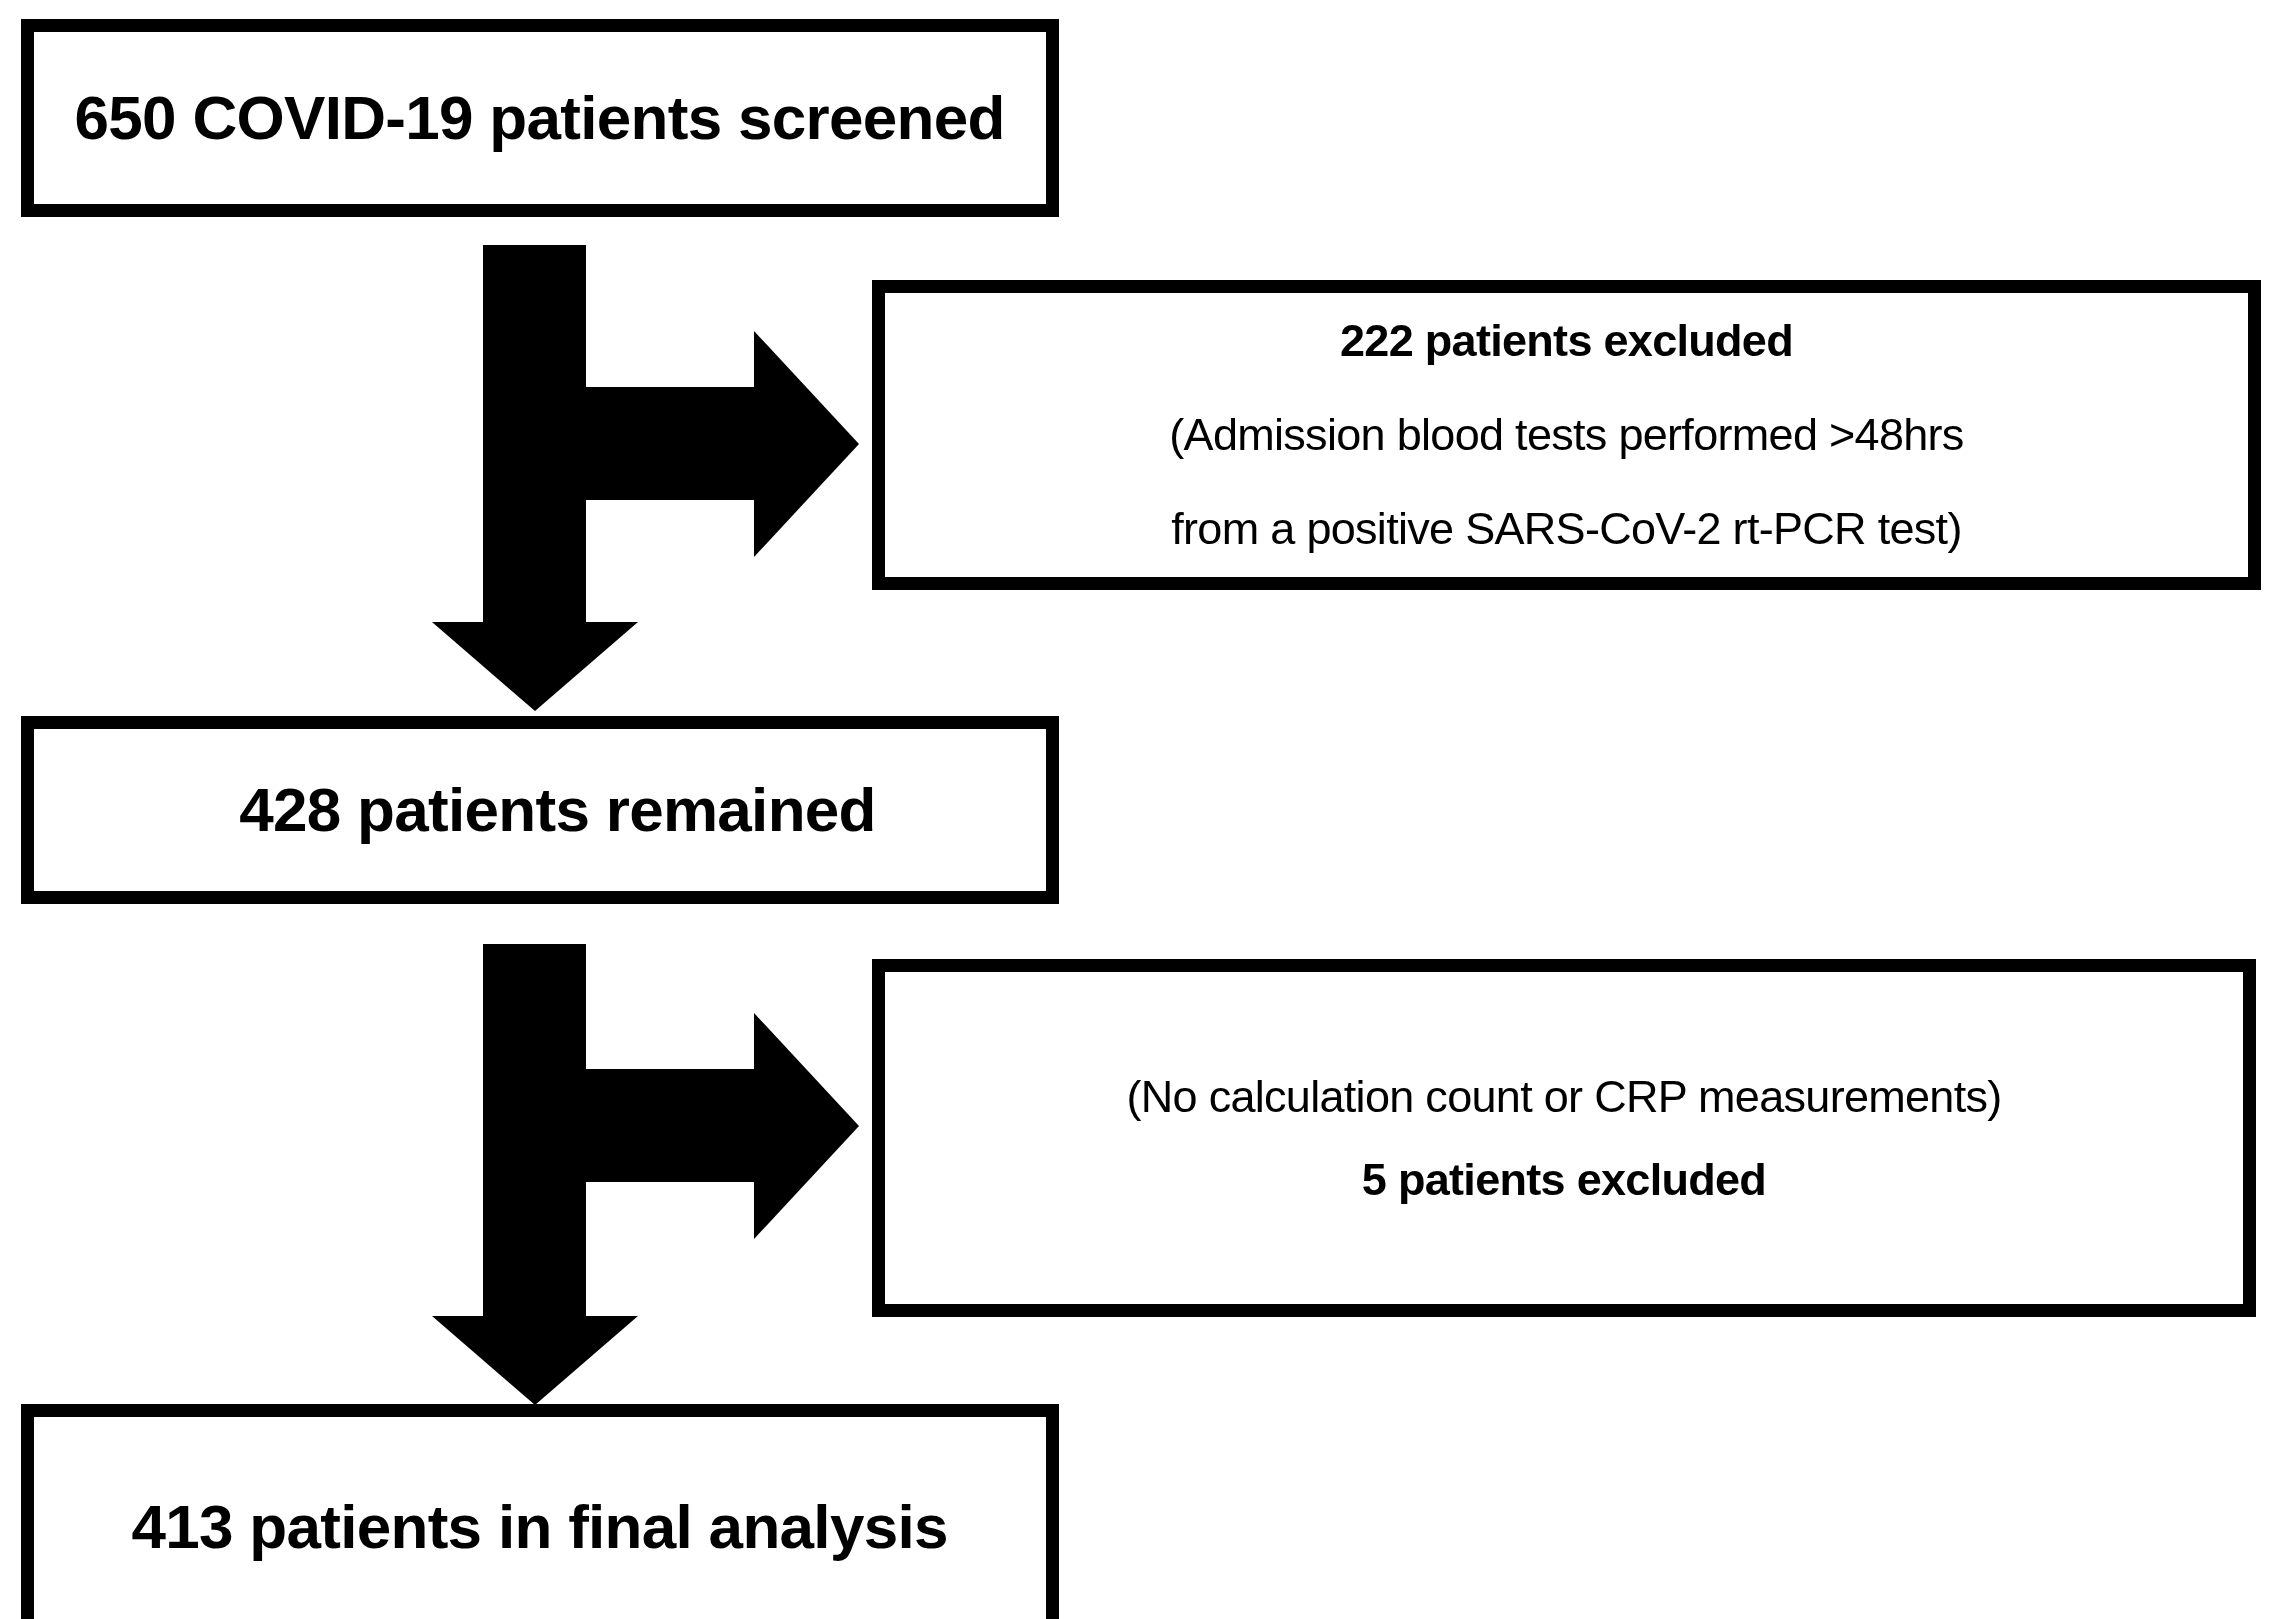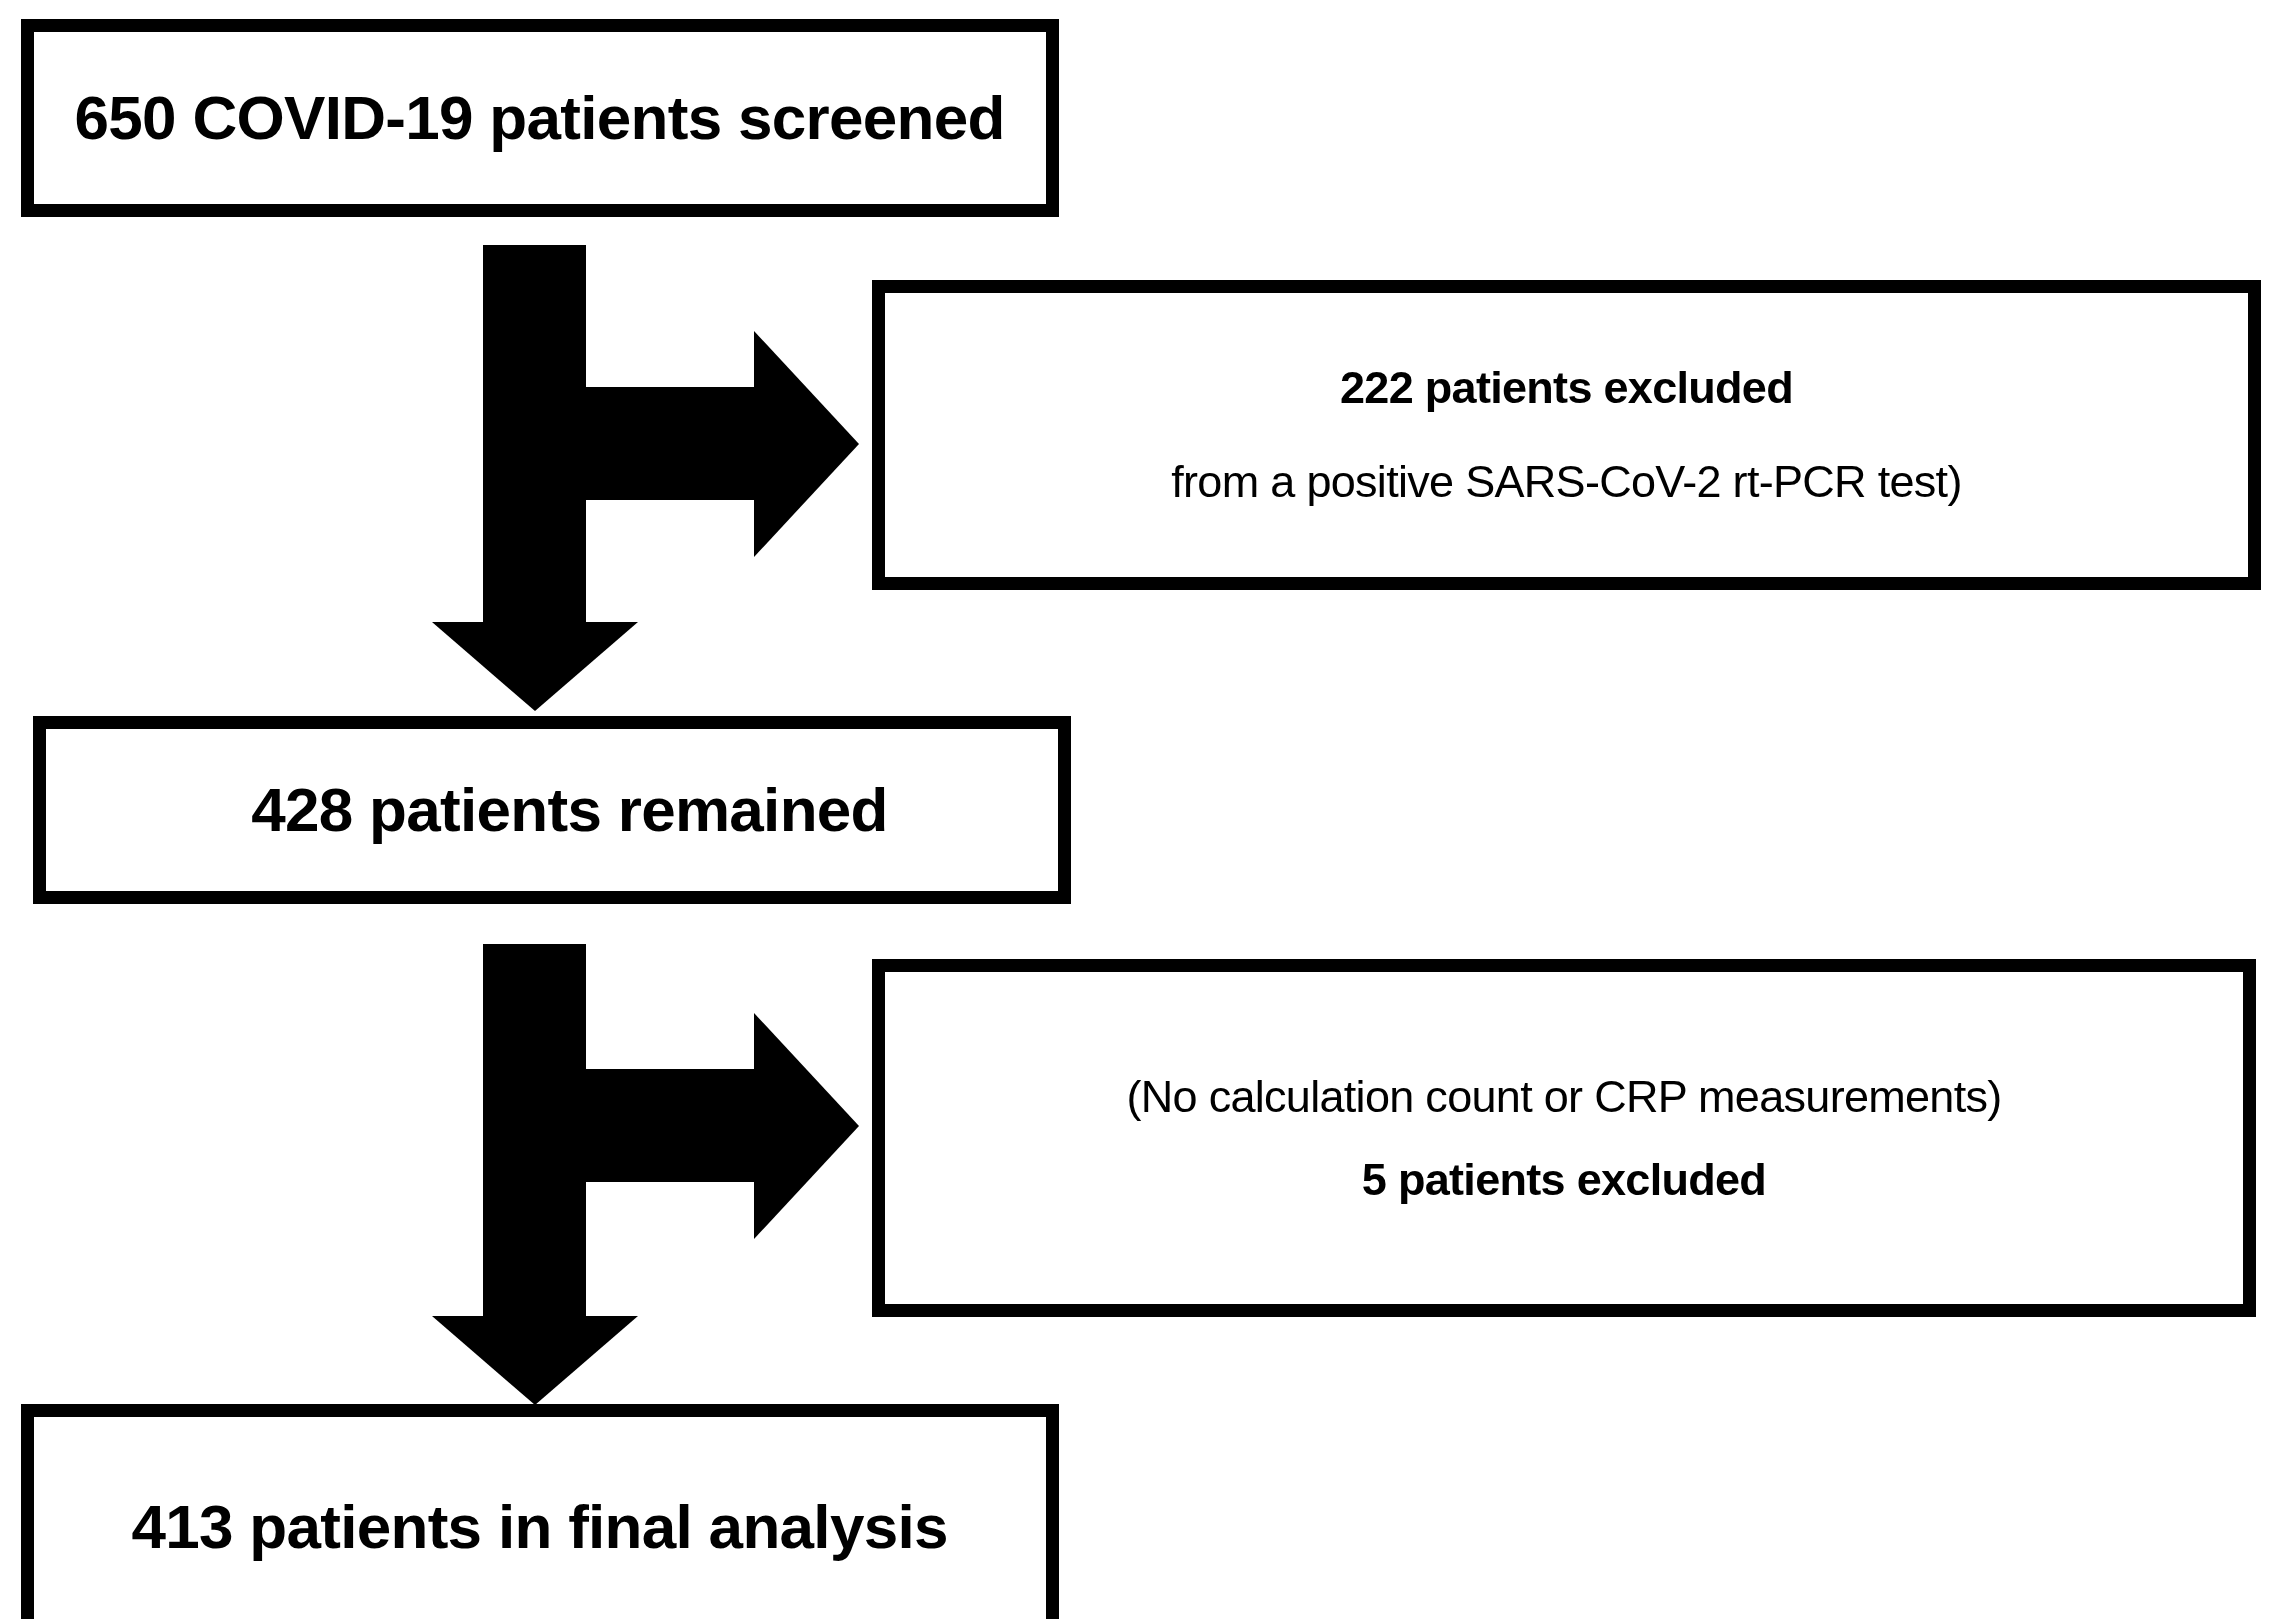--- a/index.html
+++ b/index.html
@@ -72,24 +72,25 @@
     <div class="node-label">650 COVID-19 patients screened</div>
   </div>
 
   <div class="bar" style="left:483px; top:245px; width:103px; height:378px;"></div>
   <div class="head-down" style="left:432px; top:622px;"></div>
   <div class="bar" style="left:585px; top:387px; width:171px; height:113px;"></div>
   <div class="head-right" style="left:754px; top:331px;"></div>
 
   <div class="node" id="box-excluded-1" style="left:872px; top:280px; width:1389px; height:310px;">
     <div class="line bold">222 patients excluded</div>
+    <div class="line">(Admission blood tests performed &gt;48hrs</div>
     <div class="line">from a positive SARS-CoV-2 rt-PCR test)</div>
   </div>
 
-  <div class="node" id="box-remained" style="left:33px; top:716px; width:1038px; height:188px;padding-left:35px;">
+  <div class="node" id="box-remained" style="left:21px; top:716px; width:1038px; height:188px;padding-left:35px;">
     <div class="node-label">428 patients remained</div>
   </div>
 
   <div class="bar" style="left:483px; top:944px; width:103px; height:374px;"></div>
   <div class="head-down" style="left:432px; top:1316px;"></div>
   <div class="bar" style="left:585px; top:1069px; width:171px; height:113px;"></div>
   <div class="head-right" style="left:754px; top:1013px;"></div>
 
   <div class="node" id="box-excluded-2" style="left:872px; top:959px; width:1384px; height:358px;">
     <div class="line">(No calculation count or CRP measurements)</div>

